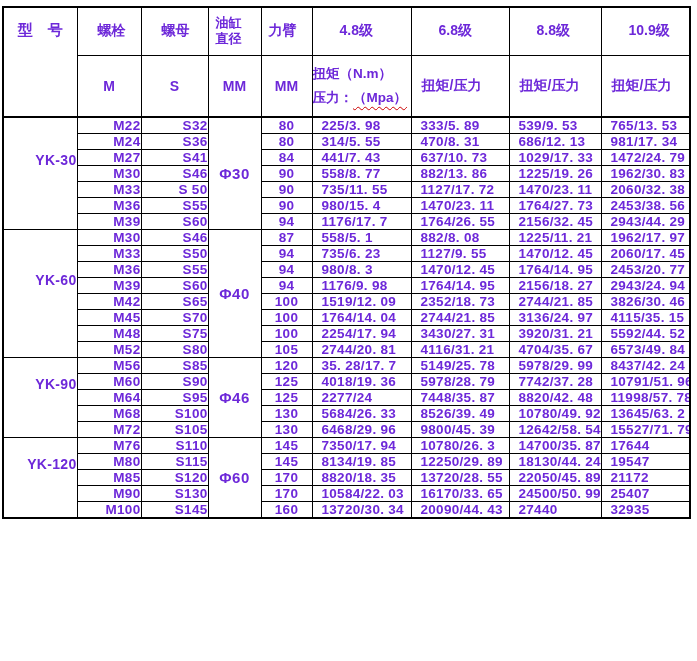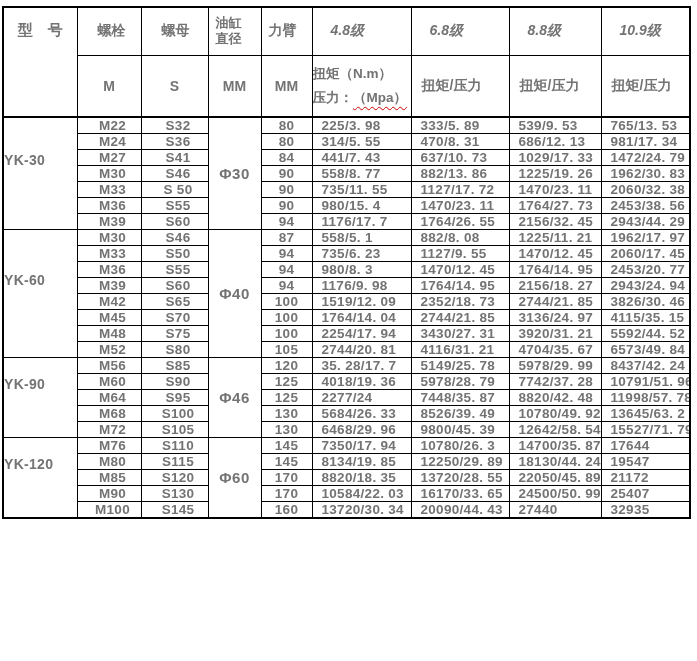--- a/index.html
+++ b/index.html
@@ -15,21 +15,21 @@
     background: #ffffff;
     overflow: hidden;
   }
   table.spec-table {
     position: absolute;
     left: 2px; top: 6px;
     width: 687px; height: 477px;
     border-collapse: collapse;
     table-layout: fixed;
     border: 2px solid #000;
-    color: #737373;
+    color: #6d28d9;
     font-weight: bold;
   }
   th, td {
     border: 1px solid #000;
     padding: 0;
     font-weight: bold;
     overflow: hidden;
     white-space: nowrap;
   }
   thead tr.h1 { height: 48px; }
@@ -43,35 +43,35 @@
   th.model-h {
     text-align: center;
     vertical-align: top;
     padding-top: 13px;
     font-size: 15px;
     border-bottom: 2px solid #000;
   }
   th.bolt-h, th.nut-h { padding-left: 20px; }
   th.cyl-h { padding-left: 7px; font-size: 13px; line-height: 16px; }
   th.arm-h { padding-left: 7px; }
-  th.grade-h { padding-left: 18px; font-style: italic; }
+  th.grade-h { padding-left: 27px; }
   th.unit-c { text-align: center; }
   th.g1unit-h { font-size: 13.5px; line-height: 24px; }
   th.gunit-h { padding-left: 10px; }
   tbody td, tbody th {
     font-size: 13.5px;
     vertical-align: middle;
     letter-spacing: 0.3px;
   }
   .model-cell {
-    text-align: left;
+    text-align: right;
     font-size: 14px;
     padding-bottom: 28px;
   }
-  .bolt-cell, .nut-cell { text-align: center; padding-left: 7px; }
+  .bolt-cell, .nut-cell { text-align: right; padding-left: 7px; }
   .cyl-cell { text-align: center; font-size: 15px; letter-spacing: 0.5px; }
   .arm-cell { text-align: center; }
   .val-cell { text-align: left; padding-left: 9px; }
   .squiggle {
     text-decoration-line: underline;
     text-decoration-style: wavy;
     text-decoration-color: #cc0000;
     text-decoration-thickness: 1px;
     text-underline-offset: 4px;
   }

